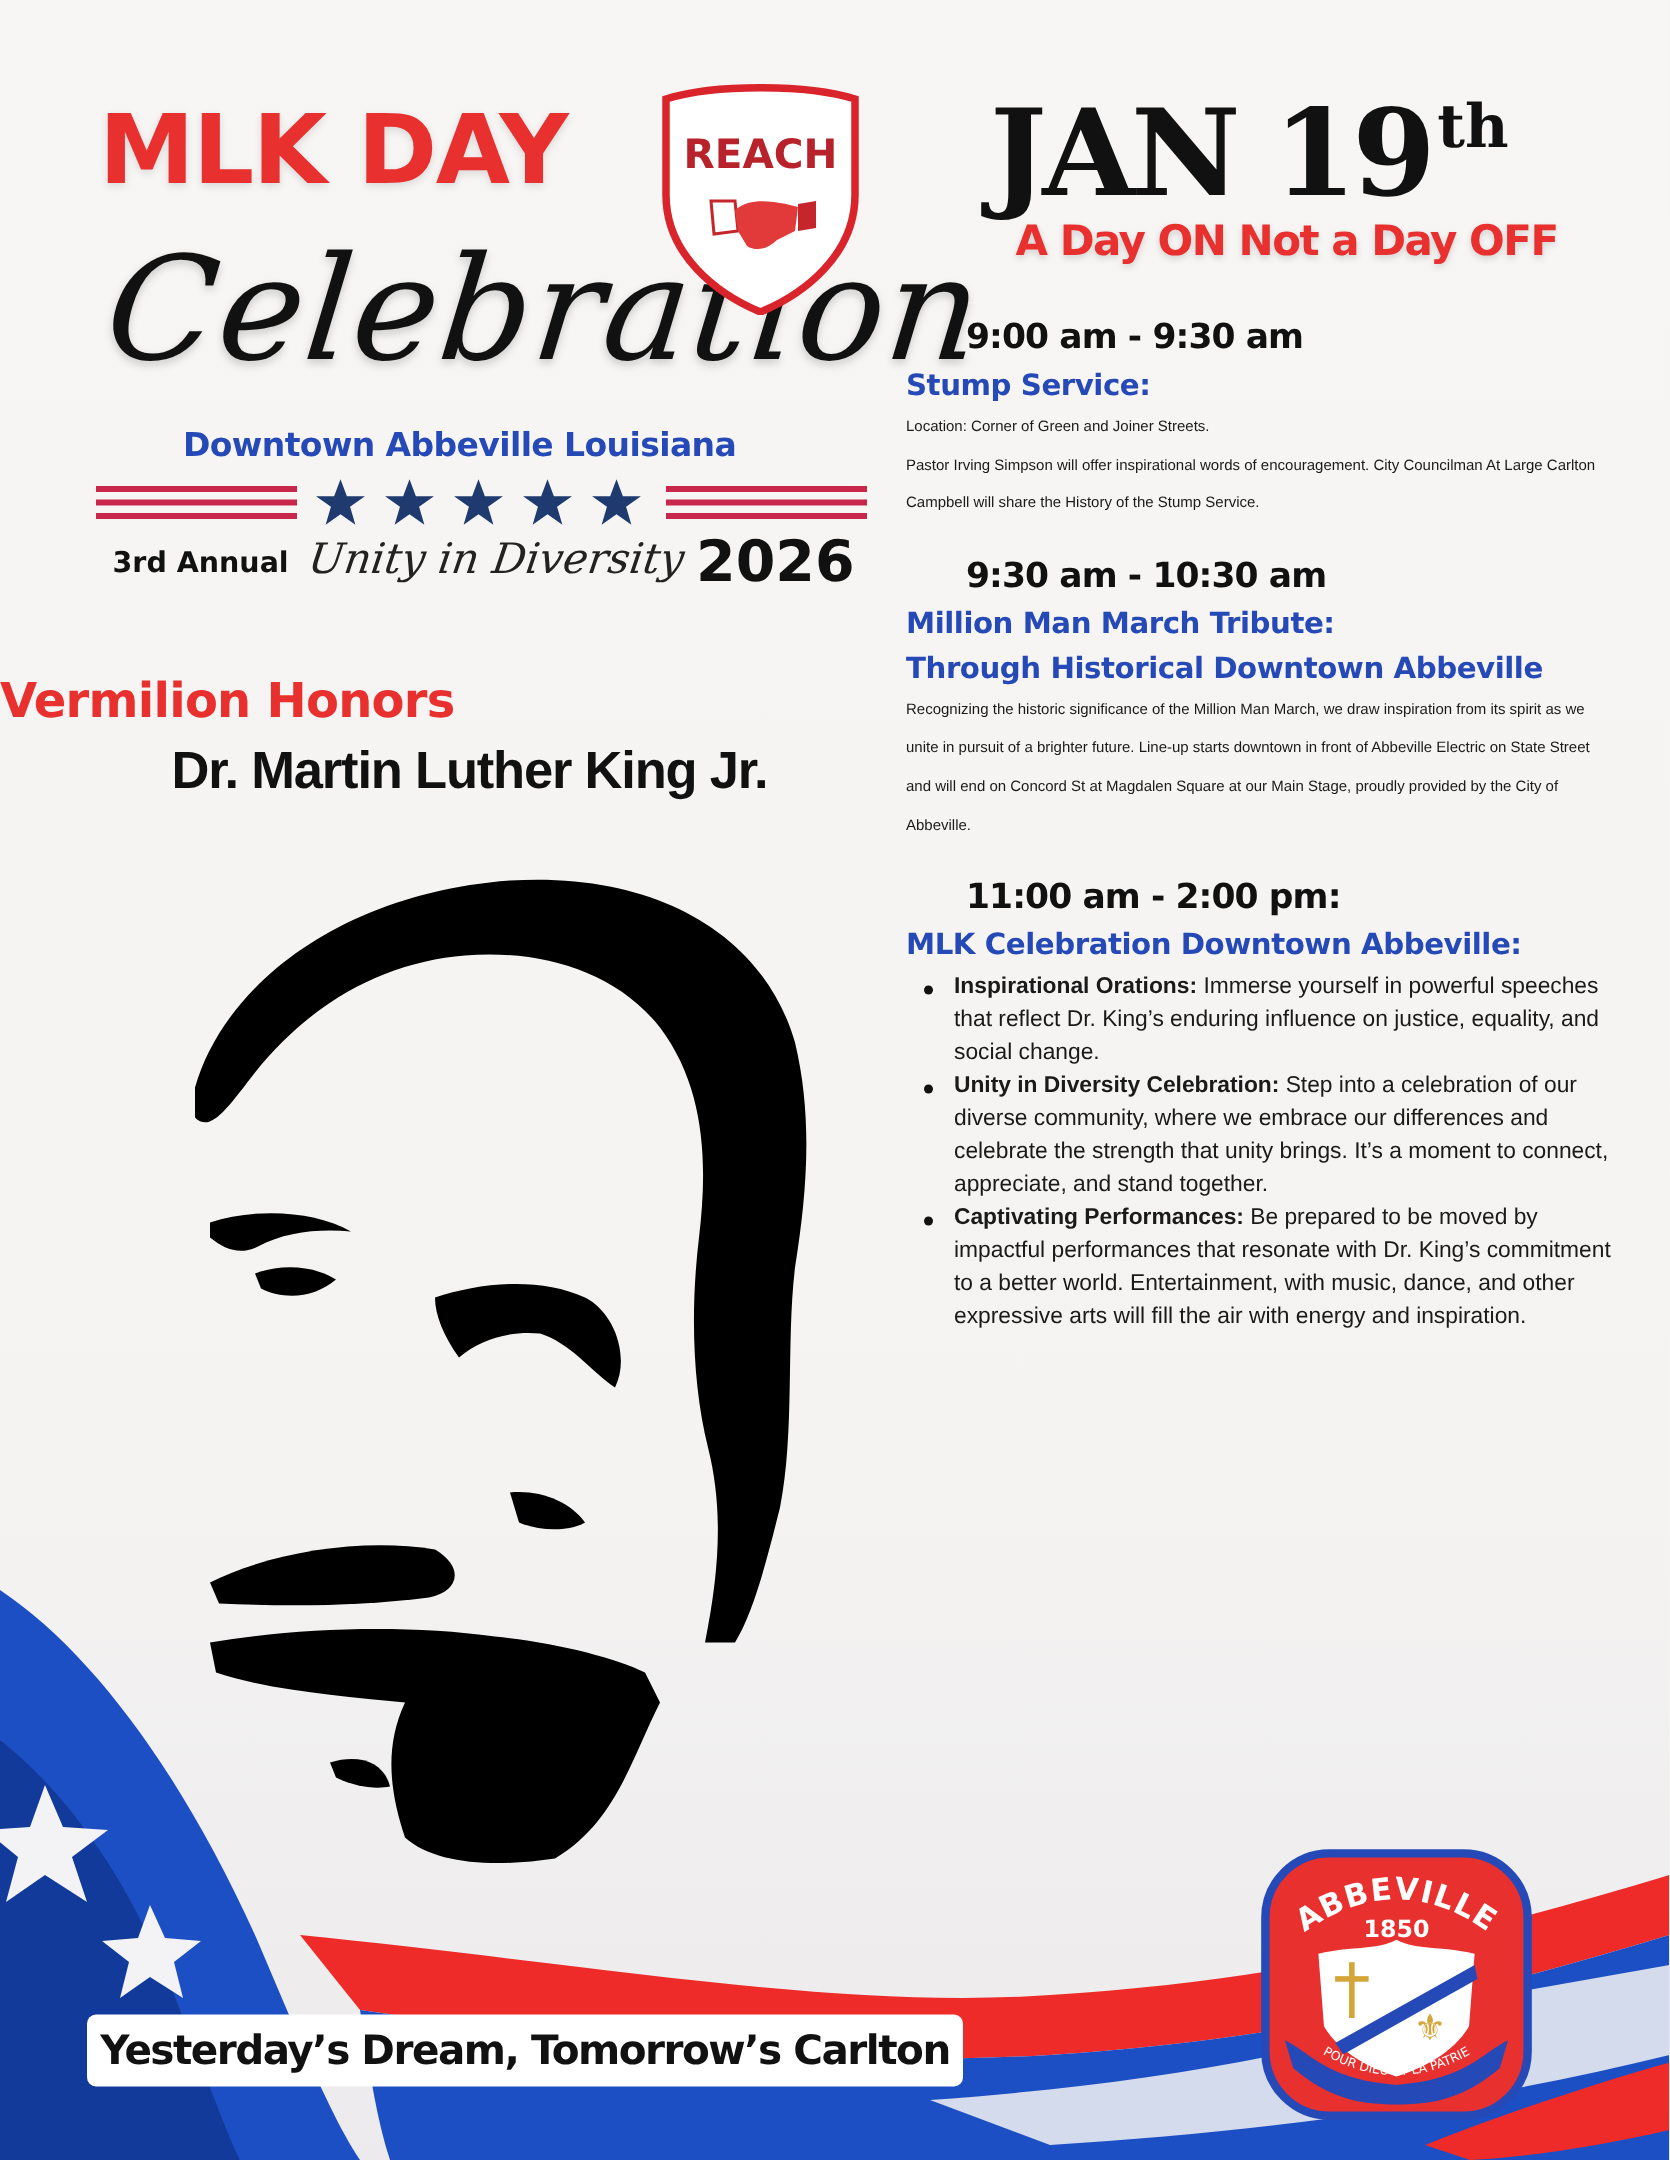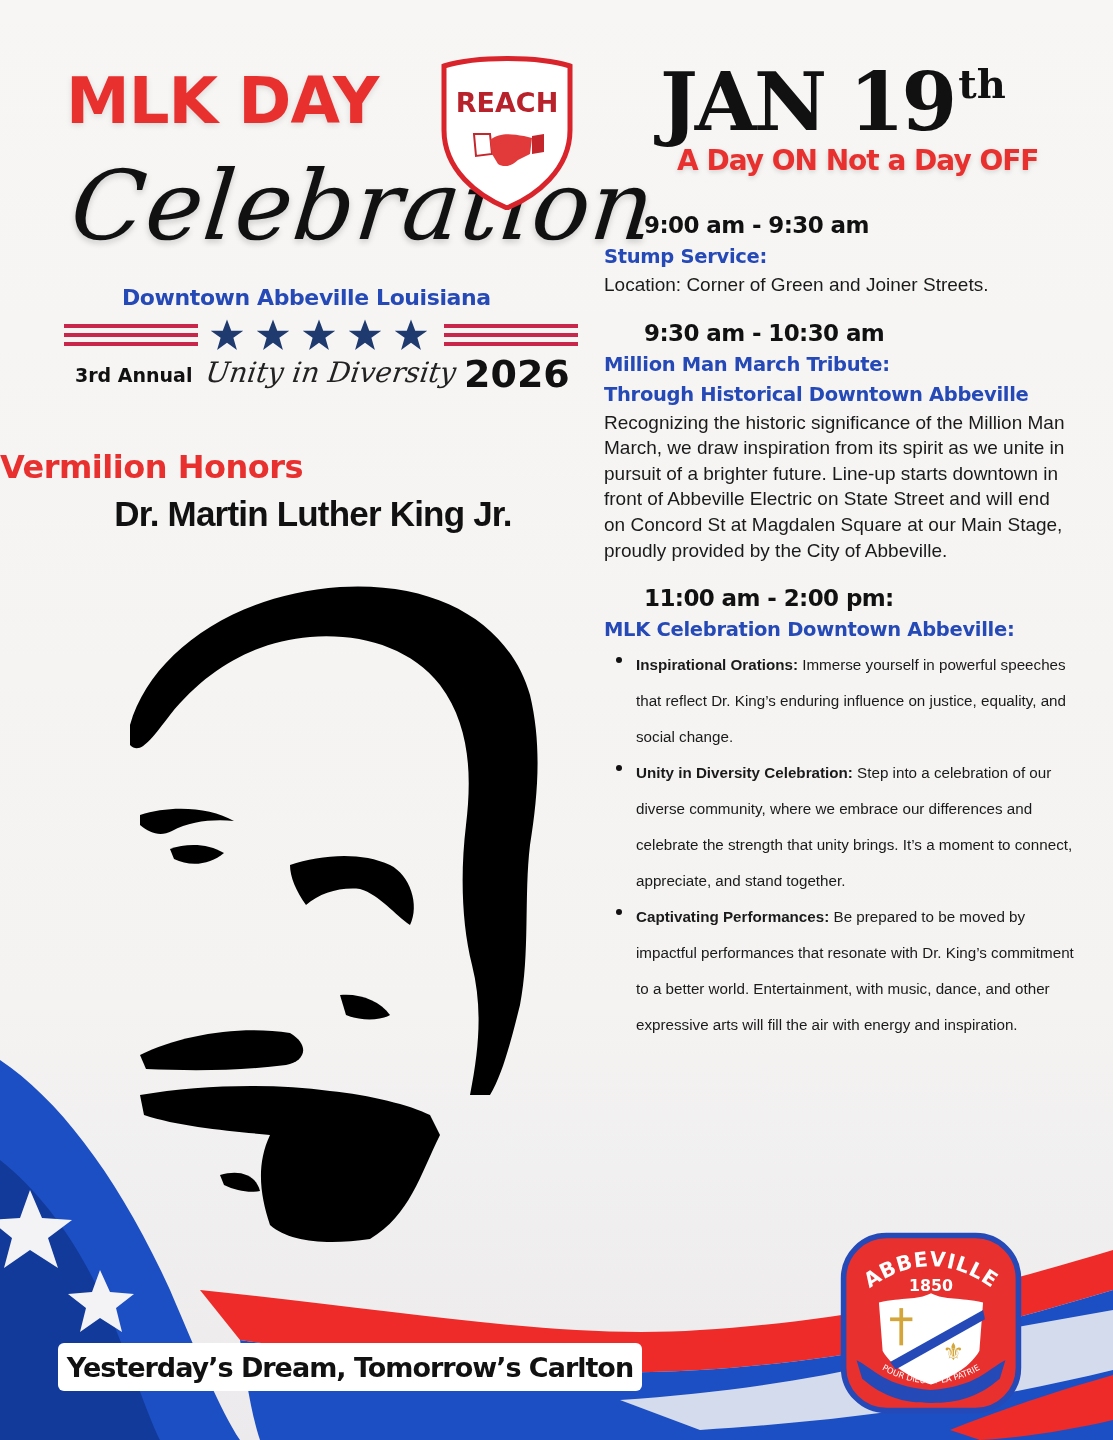--- a/index.html
+++ b/index.html
@@ -88,28 +88,28 @@
   .block { margin-bottom: 18px; }
   .time {
     font-family: "DejaVu Sans", sans-serif; font-weight: bold; font-size: 23px; color: #111;
     letter-spacing: -0.6px; line-height: 34px; margin-left: 40px;
   }
   .title {
     font-family: "DejaVu Sans", sans-serif; font-weight: bold; font-size: 19.5px; color: #2549b6;
     letter-spacing: -0.3px; line-height: 30px;
   }
   .body {
-    font-family: "Liberation Sans", sans-serif; font-size: 19px; color: #1a1a1a;
+    font-family: "Liberation Sans", sans-serif; font-size: 10px; color: #1a1a1a;
     line-height: 25.6px;
   }
   .body p { margin: 0; }
   ul.bullets { list-style: none; margin-top: 2px; }
   ul.bullets li {
     position: relative; padding-left: 32px;
-    font-family: "Liberation Sans", sans-serif; font-size: 15.2px; color: #1a1a1a; line-height: 36px;
+    font-family: "Liberation Sans", sans-serif; font-size: 15.2px; color: #1a1a1a; line-height: 22px;
   }
   ul.bullets li::before {
     content: ""; position: absolute; left: 12px; top: 10px; width: 6px; height: 6px;
     border-radius: 50%; background: #111;
   }
   ul.bullets b { font-weight: bold; }
 
   
   .motto {
     position: absolute; left: 58px; top: 1343px; width: 584px; height: 48px;
@@ -206,20 +206,21 @@
 
   <div class="date"><span>JAN 19</span><sup>th</sup></div>
   <div class="tagline">A Day ON Not a Day OFF</div>
 
   <div class="schedule">
     <div class="block">
       <div class="time">9:00 am - 9:30 am</div>
       <div class="title">Stump Service:</div>
       <div class="body">
         <p>Location: Corner of Green and Joiner Streets.</p>
+        <p>Pastor Irving Simpson will offer inspirational words of encouragement.  City Councilman At Large Carlton Campbell will share the History of the Stump Service.</p>
       </div>
     </div>
 
     <div class="block">
       <div class="time">9:30 am - 10:30 am</div>
       <div class="title">Million Man March Tribute:</div>
       <div class="title">Through Historical Downtown Abbeville</div>
       <div class="body">
         <p>Recognizing the historic significance of the Million Man March, we draw inspiration from its spirit as we unite in pursuit of a brighter future.  Line-up starts downtown in front of Abbeville Electric on State Street and will end on Concord St at Magdalen Square at our Main Stage, proudly provided by the City of Abbeville.</p>
       </div>

